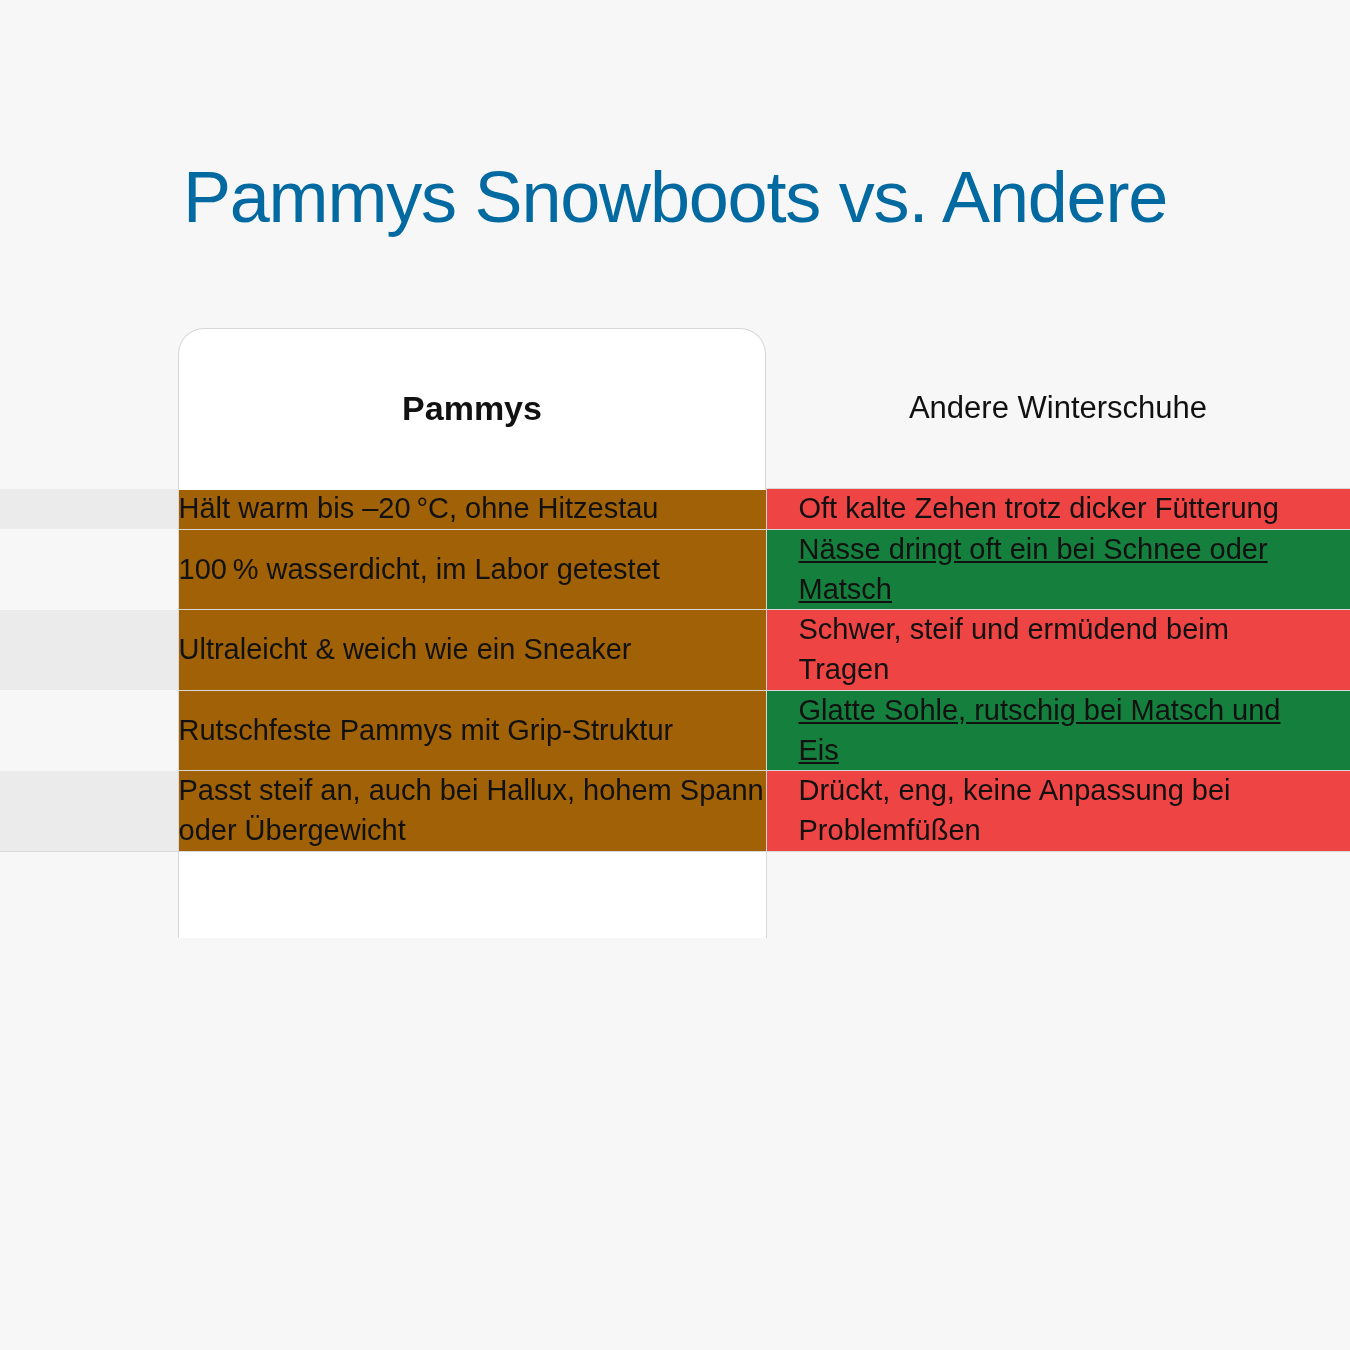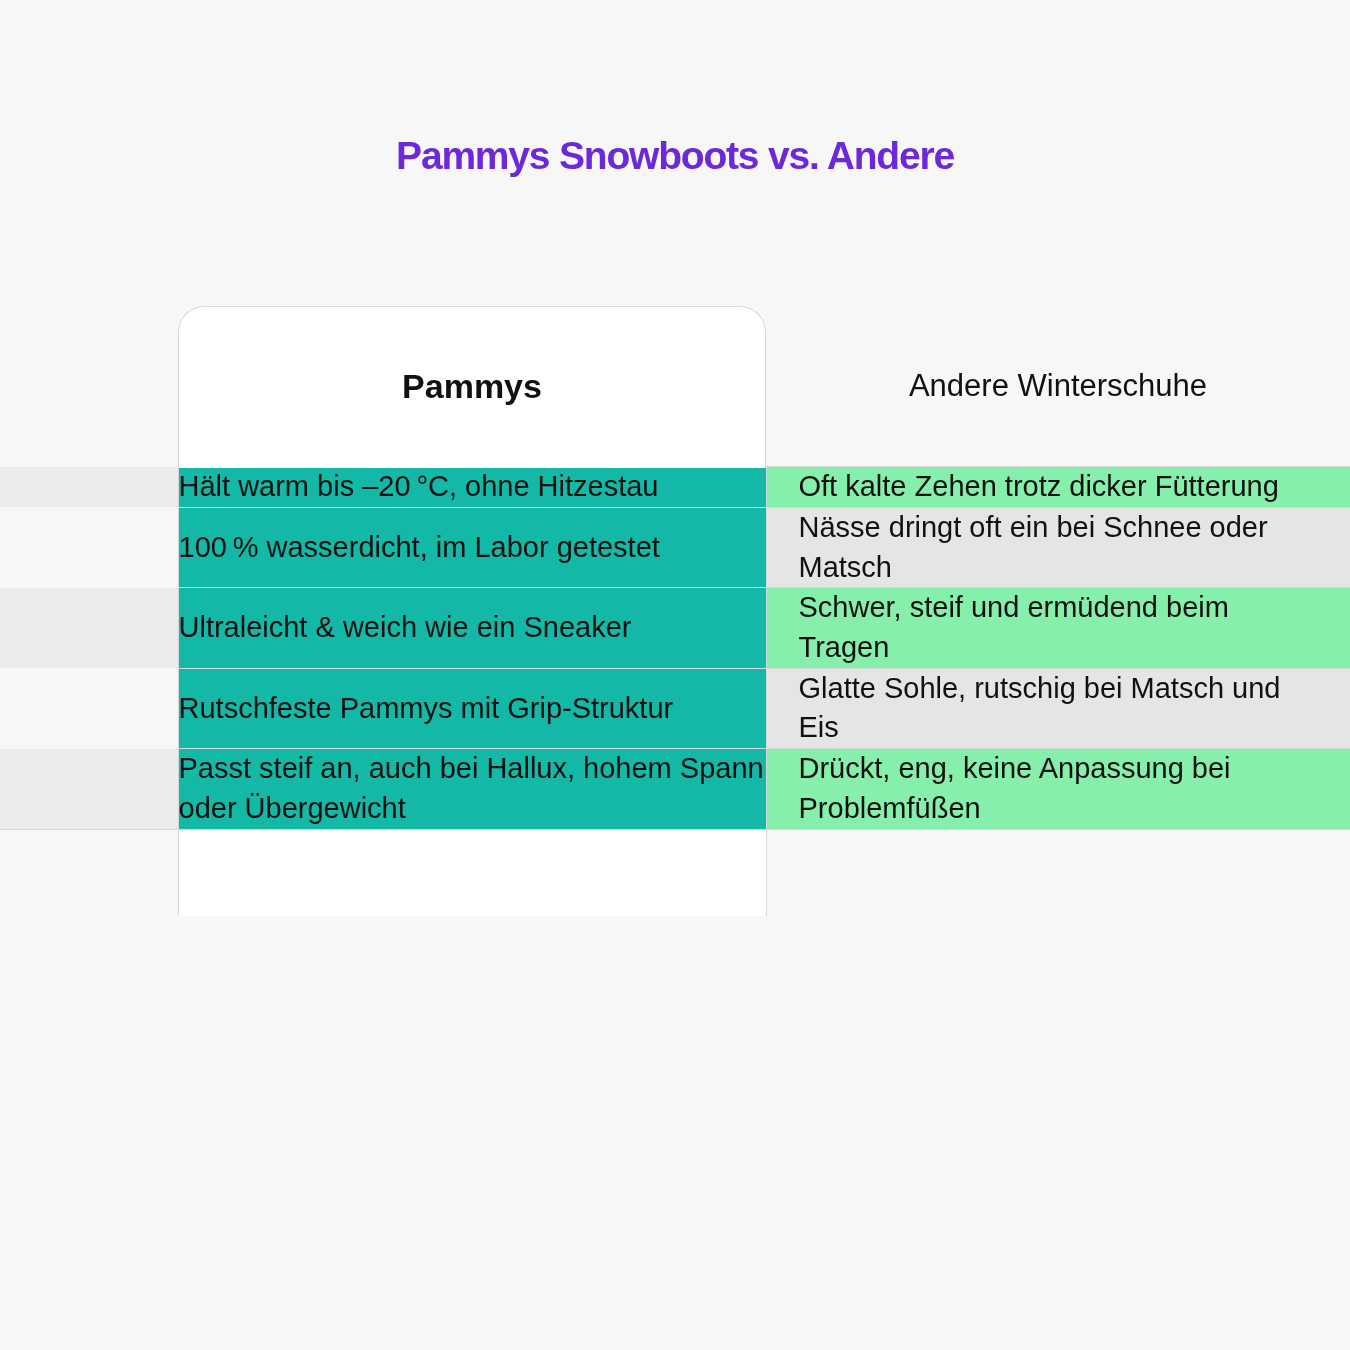--- a/index.html
+++ b/index.html
@@ -17,24 +17,24 @@
 
   .page {
     position: relative;
     width: 1350px;
     height: 1350px;
     box-sizing: border-box;
   }
 
   .title {
     text-align: center;
-    font-size: 39px;
-    font-weight: 700;
+    font-size: 72px;
+    font-weight: 400;
     letter-spacing: -1.2px;
-    color: #6d28d9;
+    color: #0369a1;
     padding-top: 108px;
     line-height: 1.15;
   }
 
   
   .table-wrap {
     position: absolute;
     top: 280px;
     left: 0;
     width: 1121px;
@@ -93,36 +93,36 @@
     border-bottom: 1px solid #d8d8d8;
   }
 
   td.label-cell {
     border-left: none;
     border-right: 1px solid #d8d8d8;
     padding: 0;
   }
 
   td.col-a {
-    background: #14b8a6;
+    background: #a16207;
     border-left: 1px solid #d8d8d8;
     border-right: 1px solid #d8d8d8;
   }
 
   td.col-b {
     border-right: none;
     padding-left: 32px;
     padding-right: 46px;
   }
 
   
   tr.alt td.label-cell { background: #ebebeb; }
-  tr.alt td.col-b      { background: #86efac; }
+  tr.alt td.col-b      { background: #ef4444; }
   tr.norm td.label-cell { background: #f7f7f7; }
-  tr.norm td.col-b      { background: #e5e5e5; }
+  tr.norm td.col-b      { background: #15803d; text-decoration: underline; }
 
   
   .tail-row td {
     height: 86px;
     border-top: 1px solid #d8d8d8;
     border-bottom: none;
   }
   .tail-row td.col-a {
     background: #ffffff;
     border-left: 1px solid #d8d8d8;

